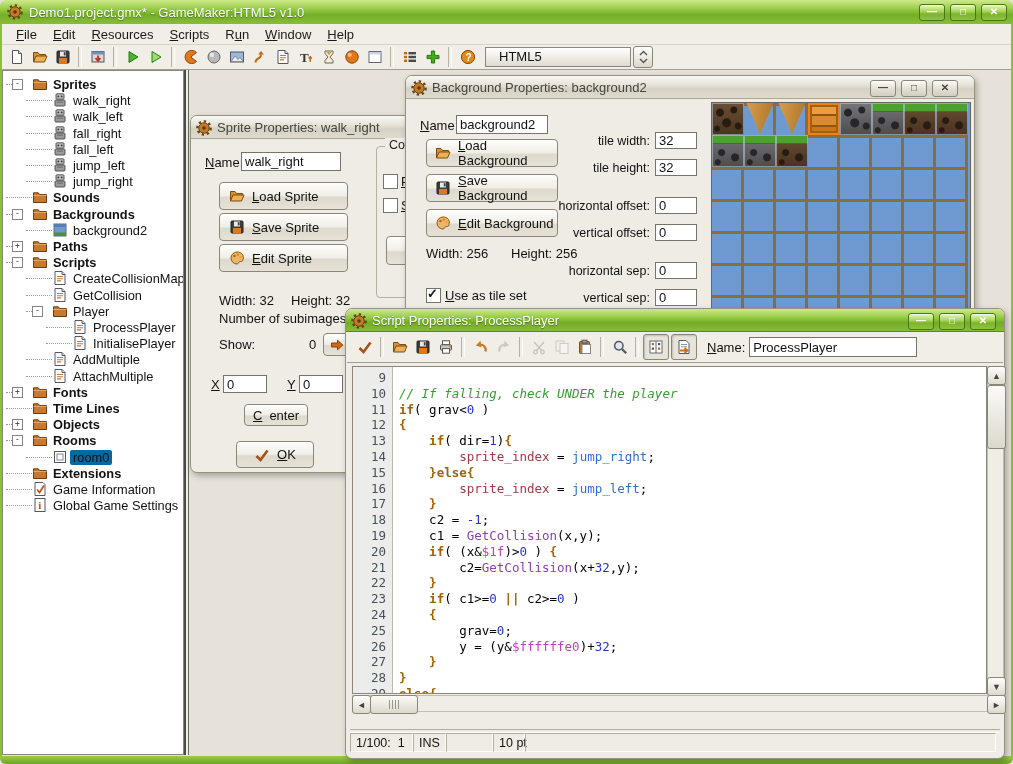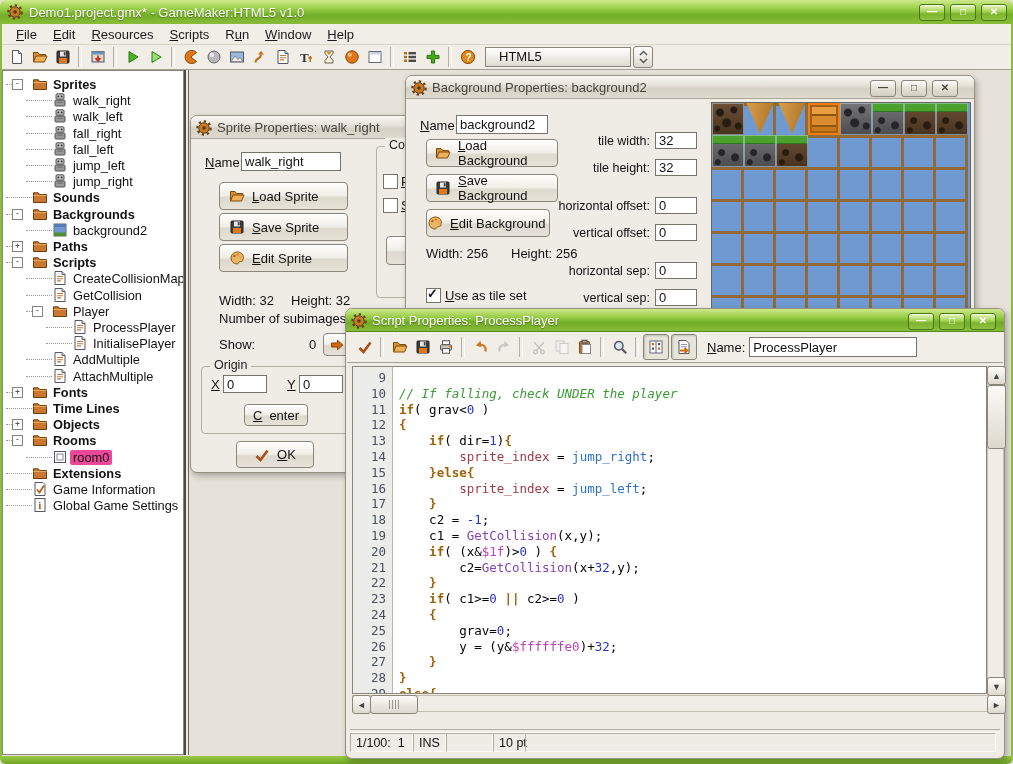--- a/index.html
+++ b/index.html
@@ -39,21 +39,21 @@
     background:linear-gradient(90deg,#4b4a43 0 2px,#efece5 2px 4px,#6b6a61 4px 5px)}
   #mdi{position:absolute;left:189px;top:70px;width:822px;height:685px;background:#e6e2d9}
   #bottom-frame{position:absolute;left:0,bottom:0;left:0;bottom:0;width:1013px;height:8px;
     background:linear-gradient(#9cca4a,#6fa622);border-radius:0 0 6px 6px}
   #left-frame,#right-frame{position:absolute;top:24px;width:2px;height:732px;background:#8abf3a}
   #left-frame{left:0}#right-frame{right:0}
   
   .trow{position:absolute;height:16px;left:0;width:180px;white-space:nowrap}
   .trow .lbl{position:absolute;top:1px;font-size:12.8px;color:#111;padding:0 3px;border-radius:2px}
   .trow .lbl.b{font-weight:bold}
-  .trow .lbl.sel{background:#ec4899}
+  .trow .lbl.sel{background:#0369a1}
   .expander{position:absolute;top:3px;width:9px;height:9px;background:#fff;border:1px solid #848484;
     font:8px/7px "DejaVu Sans Mono",monospace;text-align:center;color:#333}
   .ticon16{position:absolute;top:0;width:16px;height:16px}
   .tdash{position:absolute;top:8px;border-top:1px dotted #9a9a9a}
   
   .win{position:absolute;background:#efece5;border:1px solid #95927f;border-radius:7px;
     box-shadow:2px 3px 6px rgba(0,0,0,.28)}
   .wtb{height:22px;border-radius:6px 6px 0 0;display:flex;align-items:center;font-size:13px;padding-left:5px}
   .wtb .ticon{width:15px;height:15px;margin-right:6px}
   .wtb.active{background:linear-gradient(#cfe98c,#93ca41 40%,#72ac27 62%,#88bc38);
@@ -686,23 +686,20 @@
   <div class="slabel" style="left:28px;top:195px">Number of subimages: 8</div>
   <div class="slabel" style="left:28px;top:221px">Show:</div>
   <div class="slabel" style="left:118px;top:221px">0</div>
   <div class="pbtn" style="left:132px;top:217px;width:25px;height:21px">
     <span class="iholder" style="display: inline-flex;">
         <svg class="icon16" viewBox="0 0 16 16" width="16" height="16">
           <path d="M2.5 6 h6 V3.2 L13.8 8 L8.5 12.8 V10 h-6z" fill="#d06a10" stroke="#8a4008"></path>
         </svg>
       </span>
   </div>
-  <div class="gbox" style="left:10px;top:250px;width:146px;height:66px">
-    <span class="glegend">Origin</span>
-  </div>
   <div class="slabel" style="left:20px;top:261px"><u>X</u></div>
   <input class="inp" style="left: 32px; top: 259px; width: 44px; height: 18px;" readonly="" value="0">
   <div class="slabel" style="left:96px;top:261px"><u>Y</u></div>
   <input class="inp" style="left: 108px; top: 259px; width: 44px; height: 18px;" readonly="" value="0">
   <div class="pbtn" style="left:53px;top:288px;width:62px;height:20px" id="center-btn"><u>C</u>enter</div>
   <div class="pbtn" style="left:45px;top:325px;width:76px;height:25px">
     <span class="iholder" style="display: inline-flex;">
         <svg class="icon16" viewBox="0 0 16 16" width="16" height="16">
           <path d="M2.5 9 L6.5 13 L13.5 3.5" stroke="#a4511c" stroke-width="2.6" fill="none"></path>
         </svg>
@@ -759,21 +756,21 @@
       </div><div class="pbtn" style="left: 20px; top: 98px; width: 122px; height: 26px; justify-content: flex-start; padding-left: 8px;">
         <span style="display: inline-flex;">
           <svg class="icon16" viewBox="0 0 16 16" width="16" height="16">
             <rect x="2" y="2" width="12" height="12" rx="1" fill="#3c3c3c" stroke="#222"></rect>
             <rect x="5" y="2.5" width="6" height="5" fill="#e8e8e8"></rect>
             <rect x="8.8" y="3.2" width="1.8" height="3.2" fill="#3c3c3c"></rect>
             <rect x="4" y="9" width="8" height="5" fill="#e07818"></rect>
           </svg>
         </span>
         <span><u>S</u>ave Background</span>
-      </div><div class="pbtn" style="left: 20px; top: 133px; width: 122px; height: 26px; justify-content: flex-start; ">
+      </div><div class="pbtn" style="left: 20px; top: 133px; width: 122px; height: 26px; justify-content: flex-start; padding-left: 8px;">
         <span style="display: inline-flex;">
           <svg class="icon16" viewBox="0 0 16 16" width="16" height="16">
             <path d="M8 2 a6 6 0 1 0 0 12 c1.6 0 1.2-1.4 2.4-2.1 1.3-.8 3.6.2 3.6-2.4 A6 5.5 0 0 0 8 2z" fill="#e8b868" stroke="#8a5a18"></path>
             <circle cx="5.4" cy="6" r="1.2" fill="#c05818"></circle>
             <circle cx="8.8" cy="4.6" r="1.2" fill="#e87828"></circle>
             <circle cx="11.4" cy="7" r="1.2" fill="#f0a040"></circle>
           </svg>
         </span>
         <span><u>E</u>dit Background</span>
       </div></span>

